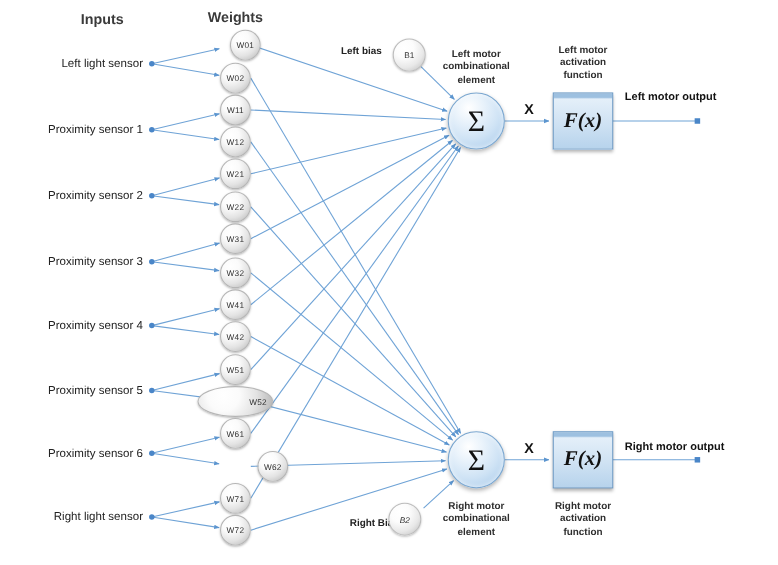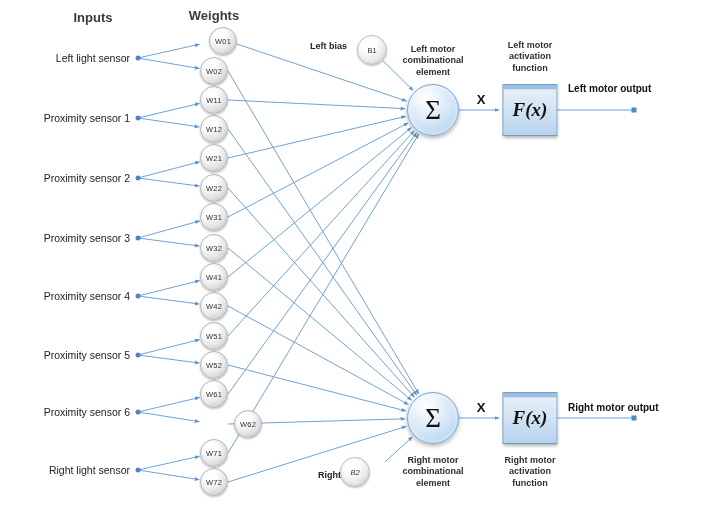--- a/index.html
+++ b/index.html
@@ -167,31 +167,31 @@
       <div class="wnode" style="left: 214px; top: 71px;">W02</div>
       <div class="wnode" style="left: 214px; top: 100px;">W11</div>
       <div class="wnode" style="left: 214px; top: 129px;">W12</div>
       <div class="wnode" style="left: 214px; top: 158px;">W21</div>
       <div class="wnode" style="left: 202px; top: 188px; margin-left: 12px;">W22</div>
       <div class="wnode" style="left: 214px; top: 217px;">W31</div>
       <div class="wnode" style="left: 214px; top: 248px;">W32</div>
       <div class="wnode" style="left: 214px; top: 277px;">W41</div>
       <div class="wnode" style="left: 214px; top: 306px;">W42</div>
       <div class="wnode" style="left: 214px; top: 336px;">W51</div>
-      <div class="wnode" style="left: 214px; top: 365px;">W52</div>
+      <div class="wnode" style="left: 214px; top: 365px; padding-left: 41px;">W52</div>
       <div class="wnode" style="left: 214px; top: 394px; text-align: right;">W61</div>
       <div class="wnode" style="left: 214px; top: 424px; margin-left: 34px;">W62</div>
       <div class="wnode" style="left: 214px; top: 453px;">W71</div>
       <div class="wnode" style="left: 214px; top: 482px;">W72</div>
     </div>
   <div id="bias-layer">
       <div class="bialbl" style="left: 310px; top: 46px;">Left bias</div>
       <div class="bnode" style="left: 372px; top: 50px;">B1</div>
       <div class="bialbl" style="left: 318px; top: 475px;">Right Bias</div>
-      <div class="bnode" style="left: 355px; top: 472px; font-style: italic;">B2</div>
+      <div class="bnode" style="left: 368px; top: 472px; font-style: italic;">B2</div>
     </div>
   <div id="sum-layer">
       <div class="sigma" style="left: 433px; top: 110px;">Σ</div>
       <div class="caption" style="left: 433px; top: 44px;">Left motor<br>combinational<br>element</div>
       <div class="sigma" style="left: 433px; top: 418px;">Σ</div>
       <div class="caption" style="left: 433px; top: 455px;">Right motor<br>combinational<br>element</div>
       <div class="xlbl" style="left: 481px; top: 99px;">X</div>
       <div class="xlbl" style="left: 481px; top: 407px;">X</div>
     </div>
   <div id="act-layer">

